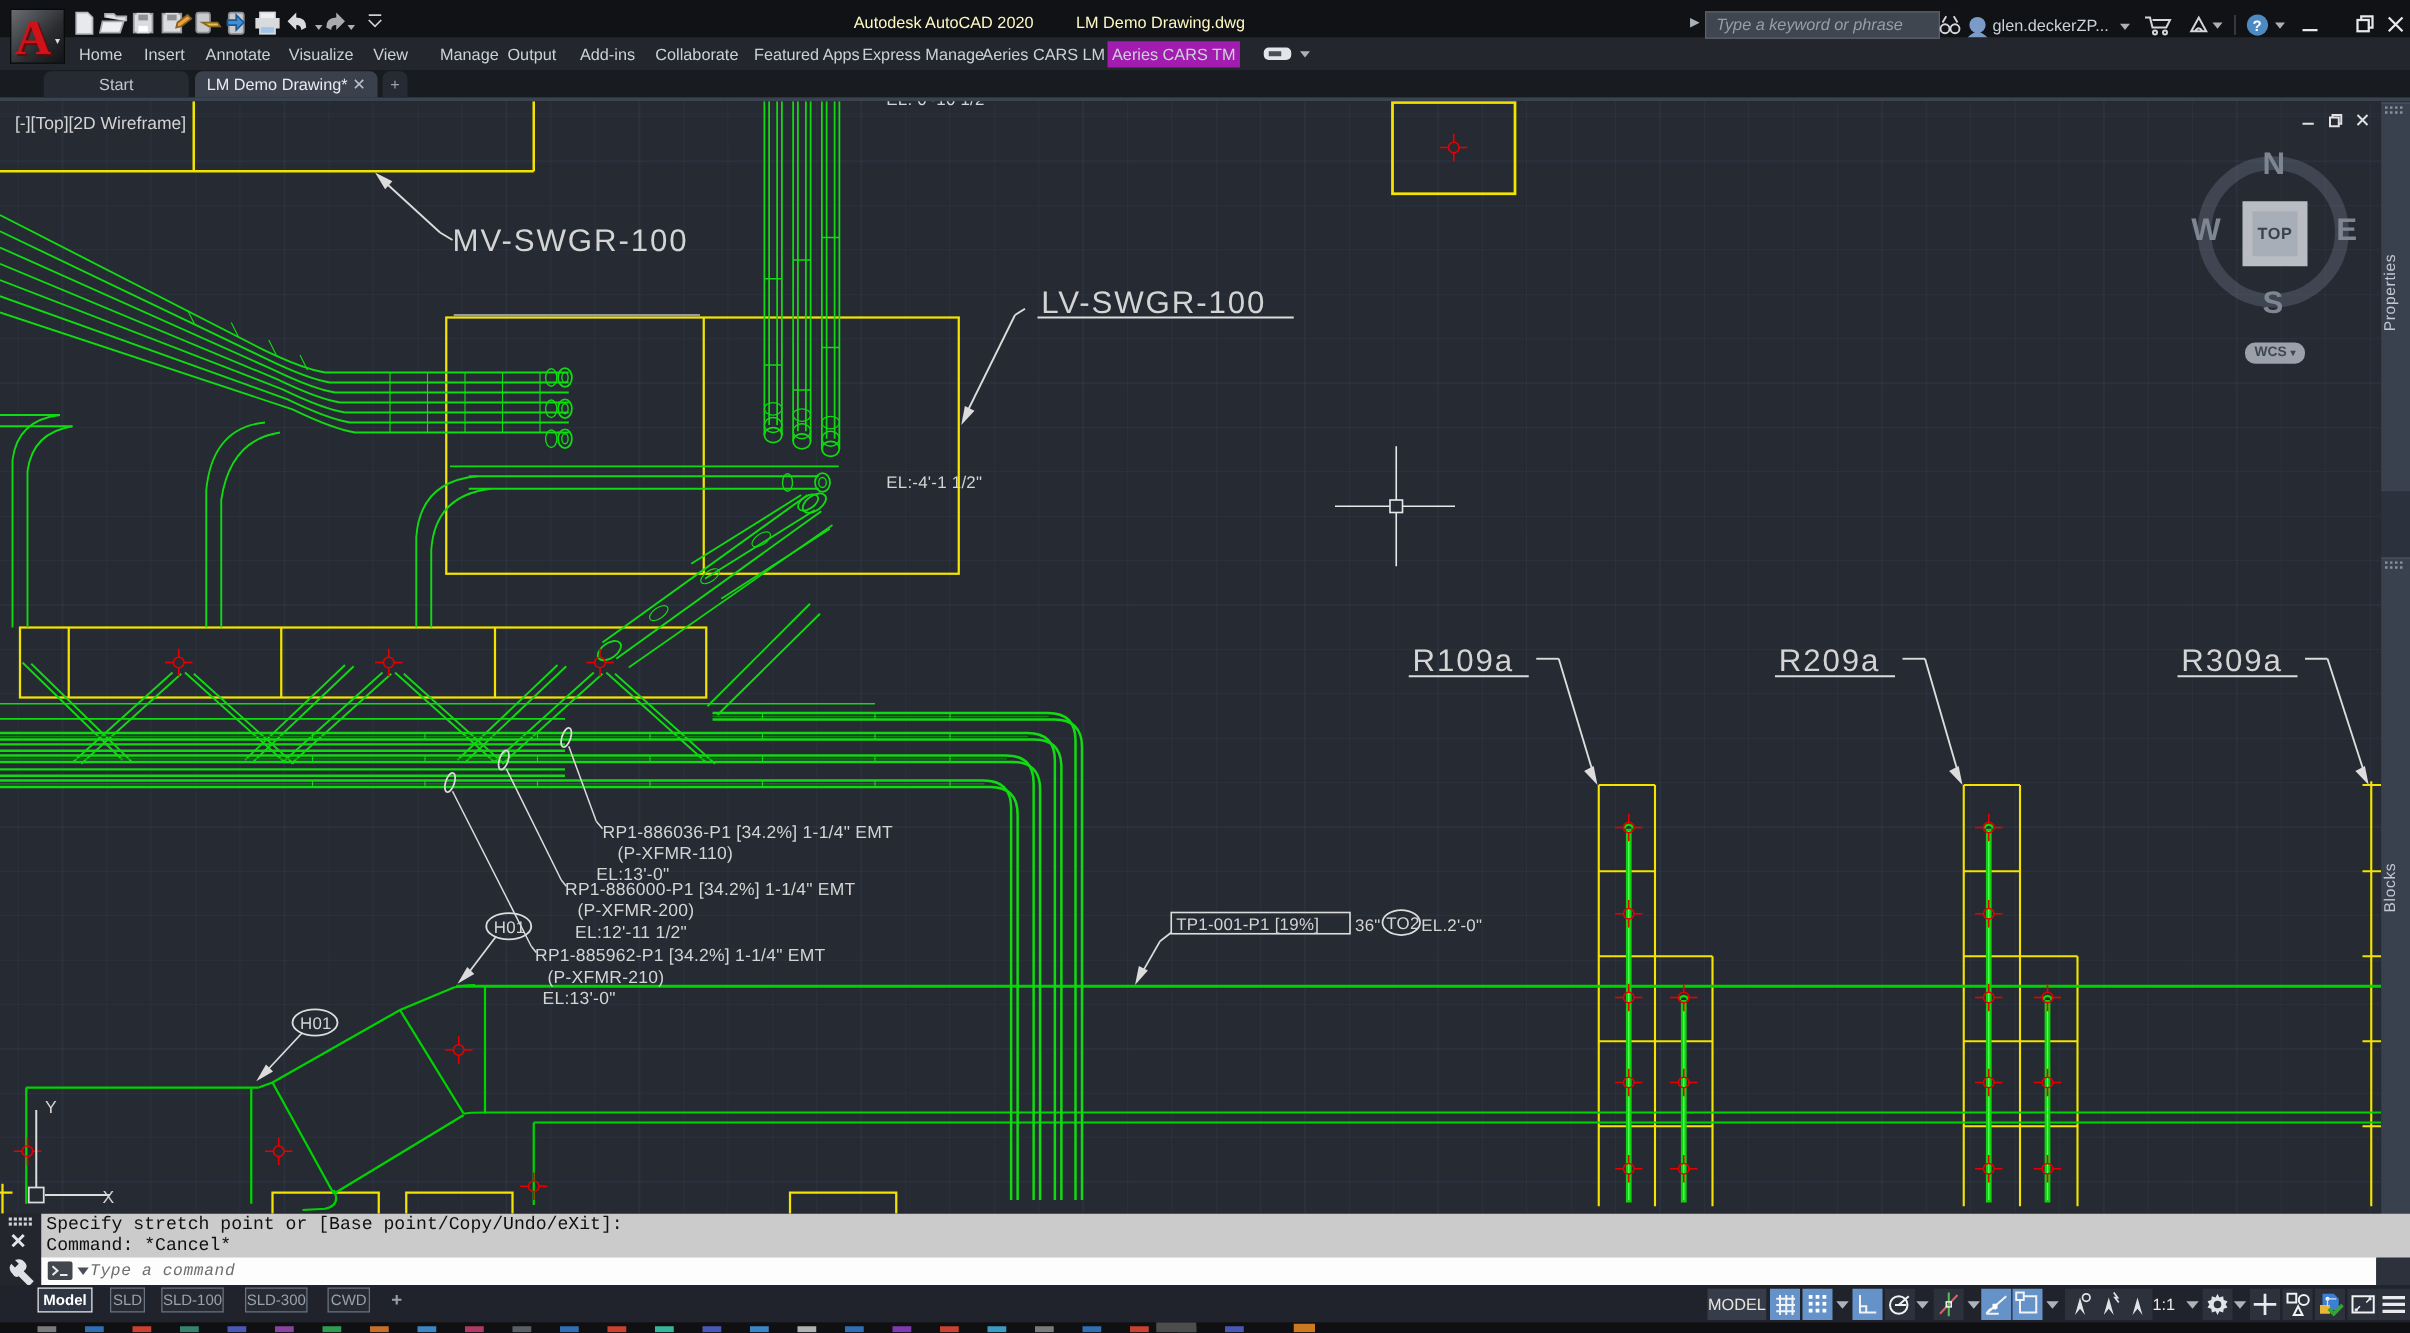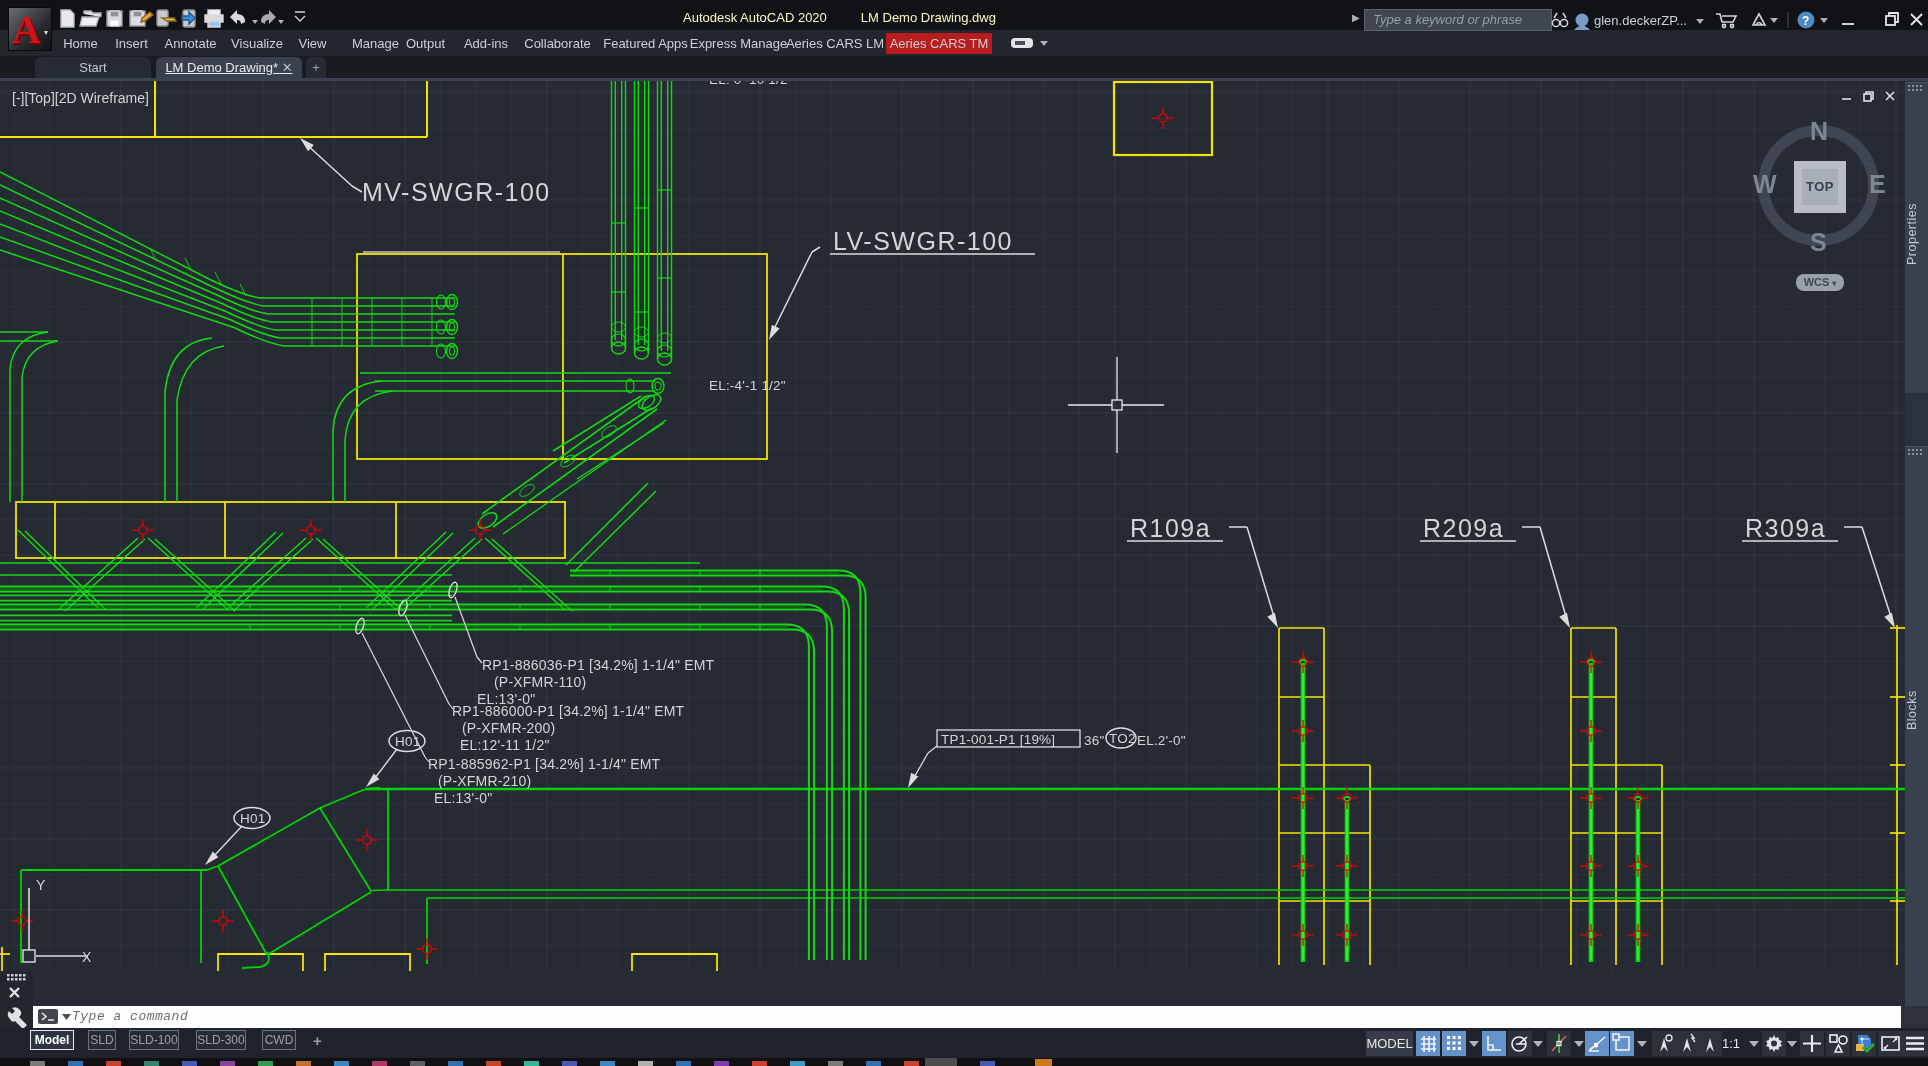--- a/index.html
+++ b/index.html
@@ -126,30 +126,30 @@
 <div class="rtab" style="left:158px;width:65px;text-align:center;">Annotate</div>
 <div class="rtab" style="left:221px;width:72px;text-align:center;">Visualize</div>
 <div class="rtab" style="left:294px;width:37px;text-align:center;">View</div>
 <div class="rtab" style="left:350px;width:51px;text-align:center;">Manage</div>
 <div class="rtab" style="left:400px;width:51px;text-align:center;">Output</div>
 <div class="rtab" style="left:457px;width:58px;text-align:center;">Add-ins</div>
 <div class="rtab" style="left:515px;width:85px;text-align:center;">Collaborate</div>
 <div class="rtab" style="left:596px;width:99px;text-align:center;">Featured Apps</div>
 <div class="rtab" style="left:689px;width:99px;text-align:center;">Express Manage</div>
 <div class="rtab" style="left:782px;width:106px;text-align:center;">Aeries CARS LM</div>
-<div class="rtab" style="left:886px;width:106px;text-align:center;background:#b91c1c;">Aeries CARS TM</div>
+<div class="rtab" style="left:886px;width:106px;text-align:center;background:#a21caf;">Aeries CARS TM</div>
 
 <svg class="abs" style="left:1010px;top:36px;" width="46" height="14" viewBox="0 0 46 14">
  <rect x="1" y="2" width="22" height="10" rx="4" fill="#e3e5e8"></rect>
       <rect x="5" y="5" width="10" height="4" fill="#4a4f57"></rect>
  <path d="M30,5 l4,5 4,-5 z" fill="#aeb0b4"></path>
 </svg>
 
 <div class="ftab" style="left:35px;width:116px;background:#262b33;">Start</div>
-<div class="ftab" style="left:156px;width:146px;background:#3a414c;color:#e8ebef;text-decoration:underline;">LM Demo Drawing* <span style="color:#b9bfc8;">✕</span></div>
+<div class="ftab" style="left:156px;width:146px;background:#3a414c;color:#e8ebef;">LM Demo Drawing* <span style="color:#b9bfc8;">✕</span></div>
 <div class="ftab" style="left:306px;width:20px;background:#262b33;color:#9aa1ac;">+</div>
 <div class="abs" id="draw"></div>
 <svg class="abs" id="dsvg" width="1905" height="890" viewBox="0 81 1905 890">
 <line x1="155.0" y1="81.0" x2="155.0" y2="137.0" stroke="#f2e400" stroke-width="2.00"></line>
 <line x1="427.0" y1="81.0" x2="427.0" y2="137.0" stroke="#f2e400" stroke-width="2.00"></line>
 <line x1="0.0" y1="137.0" x2="427.0" y2="137.0" stroke="#f2e400" stroke-width="2.00"></line>
 <rect x="1114" y="82" width="98" height="73" stroke="#f2e400" stroke-width="2.2" fill="none"></rect>
 <rect x="357" y="254" width="410" height="205" stroke="#f2e400" stroke-width="1.8" fill="none"></rect>
 <line x1="563.0" y1="254.0" x2="563.0" y2="459.0" stroke="#f2e400" stroke-width="1.80"></line>
 <rect x="16" y="502" width="549" height="56" stroke="#f2e400" stroke-width="1.8" fill="none"></rect>
@@ -626,20 +626,23 @@
    <rect x="7" y="7" width="2.5" height="2.5"></rect>
           <rect x="11" y="7" width="2.5" height="2.5"></rect>
           <rect x="15" y="7" width="2.5" height="2.5"></rect>
           <rect x="19" y="7" width="2.5" height="2.5"></rect>
           <rect x="23" y="7" width="2.5" height="2.5"></rect>
   </g>
   <path d="M10,17 l9,9 M19,17 l-9,9" stroke="#e2e4e7" stroke-width="2.4"></path>
   <path d="M10,48 q-4,-4 -1,-8 l3,3 3,-3 -3,-3 q5,-2 8,2 q3,4 -1,7 l8,8 -4,4 -8,-8 q-3,2 -5,-2" fill="#dfe1e4"></path>
  </svg>
 </div>
+<div class="abs" id="cmdgray">
+      <div style="padding-left:4px;">Specify stretch point or [Base point/Copy/Undo/eXit]:<br>Command: *Cancel*</div>
+    </div>
 <div class="abs" id="cmdwhite"></div>
 <div class="abs" id="cmdwr"></div>
 <svg class="abs" style="left:38px;top:1009px;" width="34" height="16" viewBox="0 0 34 16">
  <rect x="0" y="0" width="20" height="15" rx="2" fill="#41464f"></rect>
  <path d="M4,4 l4,3.5 -4,3.5 M10,11 h6" stroke="#e8eaec" stroke-width="1.6" fill="none"></path>
  <path d="M24,5 l4.5,6 4.5,-6 z" fill="#4a4f57"></path>
 </svg>
 <div class="abs" id="cmdhint">Type a command</div>
 <div class="abs" id="mrow"></div>
 <div class="mtab" style="left:30px;width:42px;color:#fff;font-weight:bold;border-color:#e8e8e8;background:#2e3542;">Model</div>

